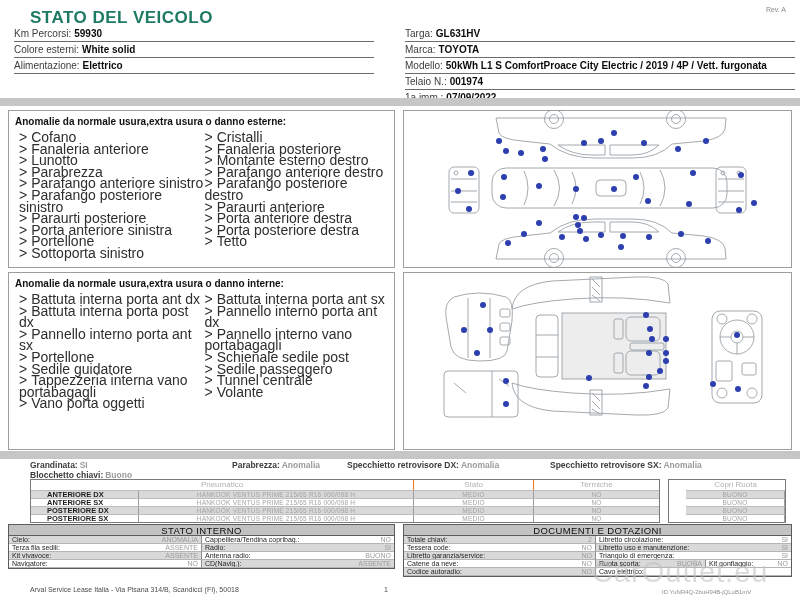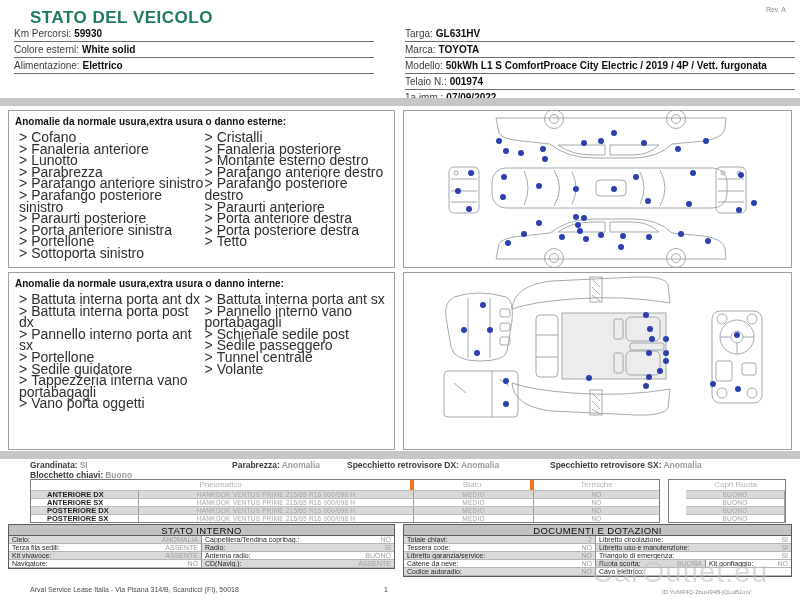--- a/index.html
+++ b/index.html
@@ -37,21 +37,21 @@
   .sum { position:absolute; font-size:8.5px; line-height:9.5px; color:#3c3c3c; font-weight:bold; }
   .sumv { color:#9b9b9b; font-weight:bold; margin-left:2px; }
   #sum-left { left:30px; top:461px; }
   #sum-para { left:232px; top:461px; } #sum-dx { left:347px; top:461px; } #sum-sx { left:550px; top:461px; }
 
   .tiretbl { position:absolute; top:479px; border:1px solid #7a7a7a; }
   #tire-main { left:30px; width:630px; }
   #tire-copri { left:668px; width:118px;padding-left:17px; }
   .tt-head { display:grid; grid-template-columns:383px 120px 125px; height:10px; }
   .tt-head-copri { display:block; height:10px; }
-  .tt-h { font-size:8px; color:#b2b2b2; text-align:center; line-height:10px; border-right:4px solid #f97316; overflow:hidden; }
+  .tt-h { font-size:8px; color:#b2b2b2; text-align:center; line-height:10px; border-right:1px solid #f97316; overflow:hidden; }
   .tt-h:last-child { border-right:none; }
   .tt-row { display:grid; grid-template-columns:108px 275px 120px 125px; height:8px; border-top:1px solid #bdbdbd; }
   .tt-row-copri { height:8px; border-top:1px solid #bdbdbd; }
   .tt-pos { font-size:7.5px; font-weight:bold; color:#1d1d1d; padding-left:16px; line-height:7.5px; border-right:1px solid #9d9d9d; overflow:hidden; }
   .tt-c { font-size:6.5px; color:#a4a4a4; text-align:center; line-height:7.5px; border-right:1px solid #9d9d9d; overflow:hidden; letter-spacing:.2px; }
   .tt-row .tt-c:last-child { border-right:none; }
   .alt { background:#d9d9d9; }
 
   .btable { position:absolute; top:524px; border:1px solid #5c5c5c; }
   #tbl-interno { left:8px; width:387px; }
@@ -220,20 +220,21 @@
         <div class="item"><span class="gt">&gt;</span><span>Battuta interna porta ant dx</span></div>
         <div class="item"><span class="gt">&gt;</span><span>Battuta interna porta post dx</span></div>
         <div class="item"><span class="gt">&gt;</span><span>Pannello interno porta ant sx</span></div>
         <div class="item"><span class="gt">&gt;</span><span>Portellone</span></div>
         <div class="item"><span class="gt">&gt;</span><span>Sedile guidatore</span></div>
         <div class="item"><span class="gt">&gt;</span><span>Tappezzeria interna vano portabagagli</span></div>
         <div class="item"><span class="gt">&gt;</span><span>Vano porta oggetti</span></div>
       </div>
       <div class="col">
         <div class="item"><span class="gt">&gt;</span><span>Battuta interna porta ant sx</span></div>
+        <div class="item"><span class="gt">&gt;</span><span>Pannello interno porta ant dx</span></div>
         <div class="item"><span class="gt">&gt;</span><span>Pannello interno vano portabagagli</span></div>
         <div class="item"><span class="gt">&gt;</span><span>Schienale sedile post</span></div>
         <div class="item"><span class="gt">&gt;</span><span>Sedile passeggero</span></div>
         <div class="item"><span class="gt">&gt;</span><span>Tunnel centrale</span></div>
         <div class="item"><span class="gt">&gt;</span><span>Volante</span></div>
       </div>
     </div>
   </div>
 
   <div class="box diagbox int">

